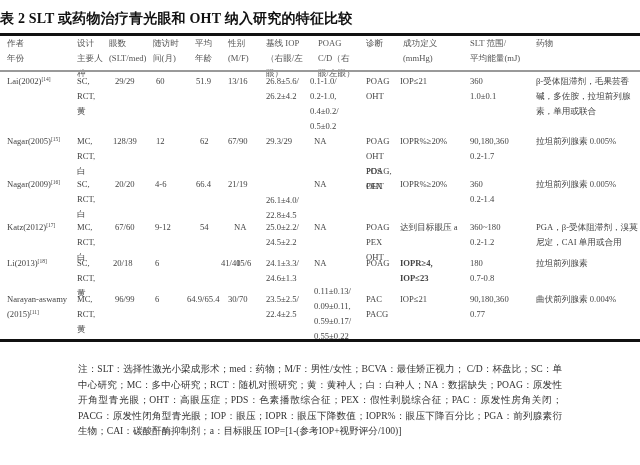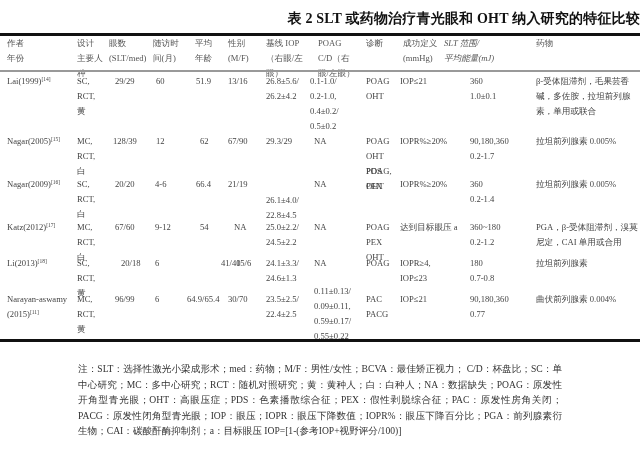--- a/index.html
+++ b/index.html
@@ -3,21 +3,21 @@
 <meta charset="utf-8">
 <style>
   html, body { margin: 0; padding: 0; background: #ffffff; }
   body {
     width: 640px; height: 465px; overflow: hidden; position: relative;
     font-family: "Liberation Serif", "DejaVu Serif", serif;
     color: #3a3a3a;
   }
   .title {
     position: absolute; top: 10px; left: 0; width: 640px;
-    text-align: right; font-size: 14px; font-weight: bold; color: #111;
+    text-align: left; font-size: 14px; font-weight: bold; color: #111;
     letter-spacing: 0.2px;
   }
   .rule-top { position: absolute; left: 0; width: 640px; top: 33px; height: 3px; background: #111; }
   .rule-mid { position: absolute; left: 0; width: 640px; top: 70px; height: 2px; background: #999; }
   .rule-bot { position: absolute; left: 0; width: 640px; top: 339px; height: 3px; background: #111; }
 
   .cell {
     position: absolute; font-size: 8.6px; line-height: 15px; color: #444;
     white-space: pre-line;
   }
@@ -51,29 +51,29 @@
 (M/F)</div>
   <div class="cell hdr" style="left:266px;top:36px;">基线 IOP
 （右眼/左
 眼）</div>
   <div class="cell hdr" style="left:318px;top:36px;">POAG
 C/D（右
 眼/左眼）</div>
   <div class="cell hdr" style="left:366px;top:36px;">诊断</div>
   <div class="cell hdr" style="left:403px;top:36px;">成功定义
 (mmHg)</div>
-  <div class="cell hdr" style="left:444px;top:36px;font-style:italic;">SLT 范围/
+  <div class="cell hdr" style="left:470px;top:36px;">SLT 范围/
 平均能量(mJ)</div>
   <div class="cell hdr" style="left:536px;top:36px;">药物</div>
 </div>
 
 <div class="rule-mid"></div>
 
 <div>
-  <div class="cell" style="left:7px;top:74px;"><span>Lai(1999)</span><sup>[14]</sup></div>
+  <div class="cell" style="left:7px;top:74px;"><span>Lai(2002)</span><sup>[14]</sup></div>
   <div class="cell" style="left:77px;top:74px;">SC,
 RCT,
 黄</div>
   <div class="cell" style="left:115px;top:74px;">29/29</div>
   <div class="cell" style="left:156px;top:74px;">60</div>
   <div class="cell" style="left:196px;top:74px;">51.9</div>
   <div class="cell" style="left:228px;top:74px;">13/16</div>
   <div class="cell" style="left:266px;top:74px;">26.8±5.6/
 26.2±4.2</div>
   <div class="cell" style="left:310px;top:74px;">0.1-1.0/
@@ -151,29 +151,29 @@
 0.2-1.2</div>
   <div class="cell" style="left:536px;top:220px;">PGA，β-受体阻滞剂，溴莫
 尼定，CAI 单用或合用</div>
 </div>
 
 <div>
   <div class="cell" style="left:7px;top:256px;"><span>Li(2013)</span><sup>[18]</sup></div>
   <div class="cell" style="left:77px;top:256px;">SC,
 RCT,
 黄</div>
-  <div class="cell" style="left:121px;top:256px;text-align:right;">20/18</div>
+  <div class="cell" style="left:113px;top:256px;text-align:right;">20/18</div>
   <div class="cell" style="left:155px;top:256px;">6</div>
   <div class="cell" style="left:193px;top:256px;margin-left:28px;">41/40</div>
   <div class="cell" style="left:236px;top:256px;">15/6</div>
   <div class="cell" style="left:266px;top:256px;">24.1±3.3/
 24.6±1.3</div>
   <div class="cell" style="left:314px;top:256px;">NA</div>
   <div class="cell" style="left:366px;top:256px;">POAG</div>
-  <div class="cell" style="left:400px;top:256px;">IOPR≥4,
+  <div class="cell" style="left:400px;top:256px;font-weight:bold;">IOPR≥4,
 IOP≤23</div>
   <div class="cell" style="left:470px;top:256px;">180
 0.7-0.8</div>
   <div class="cell" style="left:536px;top:256px;">拉坦前列腺素</div>
 </div>
 
 <div>
   <div class="cell" style="left:7px;top:292px;"><span>Narayan-aswamy
 (2015)</span><sup>[11]</sup></div>
   <div class="cell" style="left:77px;top:292px;">MC,

